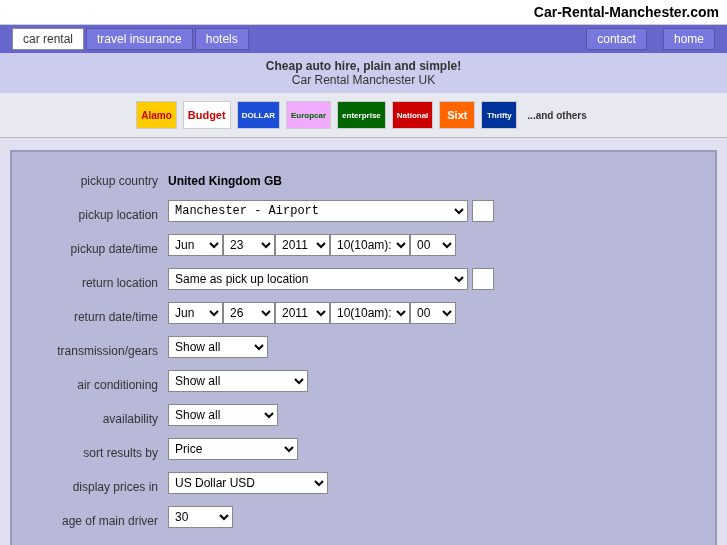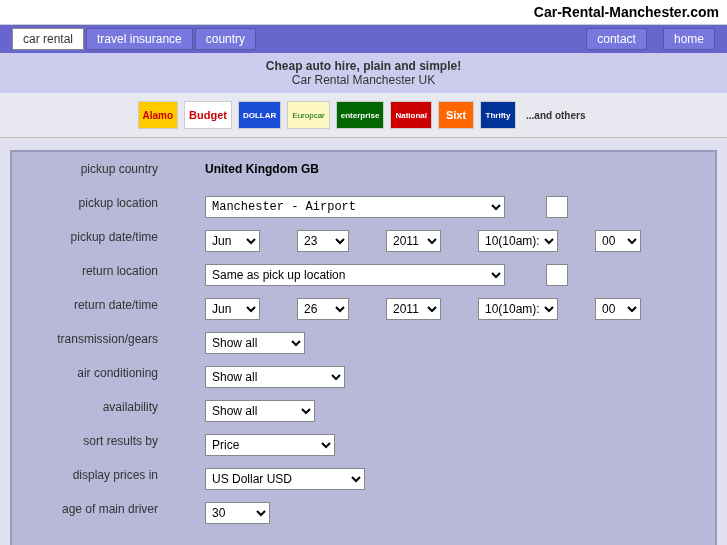--- a/index.html
+++ b/index.html
@@ -20,32 +20,32 @@
     .tagline-bar { background: #ccccee; text-align: center; padding: 6px 0; }
     .tagline-bar p { font-size: 12px; color: #333; }
     .tagline-bar p:first-child { font-weight: bold; }
 
     
     .logos-bar { background: #e8e8f0; display: flex; align-items: center; justify-content: center; padding: 8px 4px; gap: 6px; border-bottom: 1px solid #bbb; }
     .logo-box { background: #fff; border: 1px solid #ccc; padding: 2px 4px; font-size: 9px; font-weight: bold; display: flex; align-items: center; justify-content: center; height: 28px; min-width: 36px; }
     .logo-alamo { color: #c00; background: #ffcc00; font-weight: bold; font-size: 10px; }
     .logo-budget { color: #cc0000; font-size: 11px; font-weight: bold; }
     .logo-dollar { background: #1d4ed8; color: #fff; font-size: 8px; }
-    .logo-europcar { background: #fef9c3; color: #006600; font-size: 8px; font-weight: normal; }
+    .logo-europcar { background: #f0abfc; color: #006600; font-size: 8px; font-weight: bold; }
     .logo-enterprise { background: #006600; color: #fff; font-size: 8px; font-weight: bold; }
     .logo-national { background: #cc0000; color: #fff; font-size: 8px; }
     .logo-sixt { background: #ff6600; color: #fff; font-weight: bold; font-size: 11px; }
     .logo-thrifty { background: #003399; color: #fff; font-size: 8px; }
     .logo-others { color: #333; font-size: 10px; background: #e8e8f0; border: none; }
 
     
     .main-area { background: #e0e0f0; padding: 12px 10px; }
     .form-container { background: #b8b8d8; border: 2px solid #9999bb; padding: 10px 16px; }
 
-    .form-row { display: flex; align-items: flex-start; margin-bottom: 8px; min-height: 26px; gap: 37px; }
+    .form-row { display: flex; align-items: flex-end; margin-bottom: 8px; min-height: 26px; }
     .form-label { color: #333; text-align: right; width: 140px; padding-right: 10px; font-size: 12px; flex-shrink: 0; }
     .form-value { font-weight: bold; color: #000; }
 
     select { font-size: 12px; padding: 1px 2px; border: 1px solid #888; background: #fff; height: 22px; }
     .small-btn { width: 22px; height: 22px; background: #fff; border: 1px solid #888; cursor: pointer; margin-left: 4px; }
 
     .pickup-location-select { width: 300px; font-family: Liberation Mono, monospace; }
     .return-location-select { width: 300px; }
     .month-select { width: 55px; }
     .day-select { width: 52px; }
@@ -64,21 +64,21 @@
 <body>
 
 <div class="site-header">
   <span class="site-title">Car-Rental-Manchester.com</span>
 </div>
 
 <div class="nav-bar">
   <div class="nav-left">
     <button class="nav-btn active">car rental</button>
     <button class="nav-btn">travel insurance</button>
-    <button class="nav-btn">country</button>
+    <button class="nav-btn">hotels</button>
   </div>
   <div class="nav-right">
     <button class="nav-btn">contact</button>
     <button class="nav-btn">home</button>
   </div>
 </div>
 
 <div class="tagline-bar">
   <p>Cheap auto hire, plain and simple!</p>
   <p>Car Rental Manchester UK</p>

